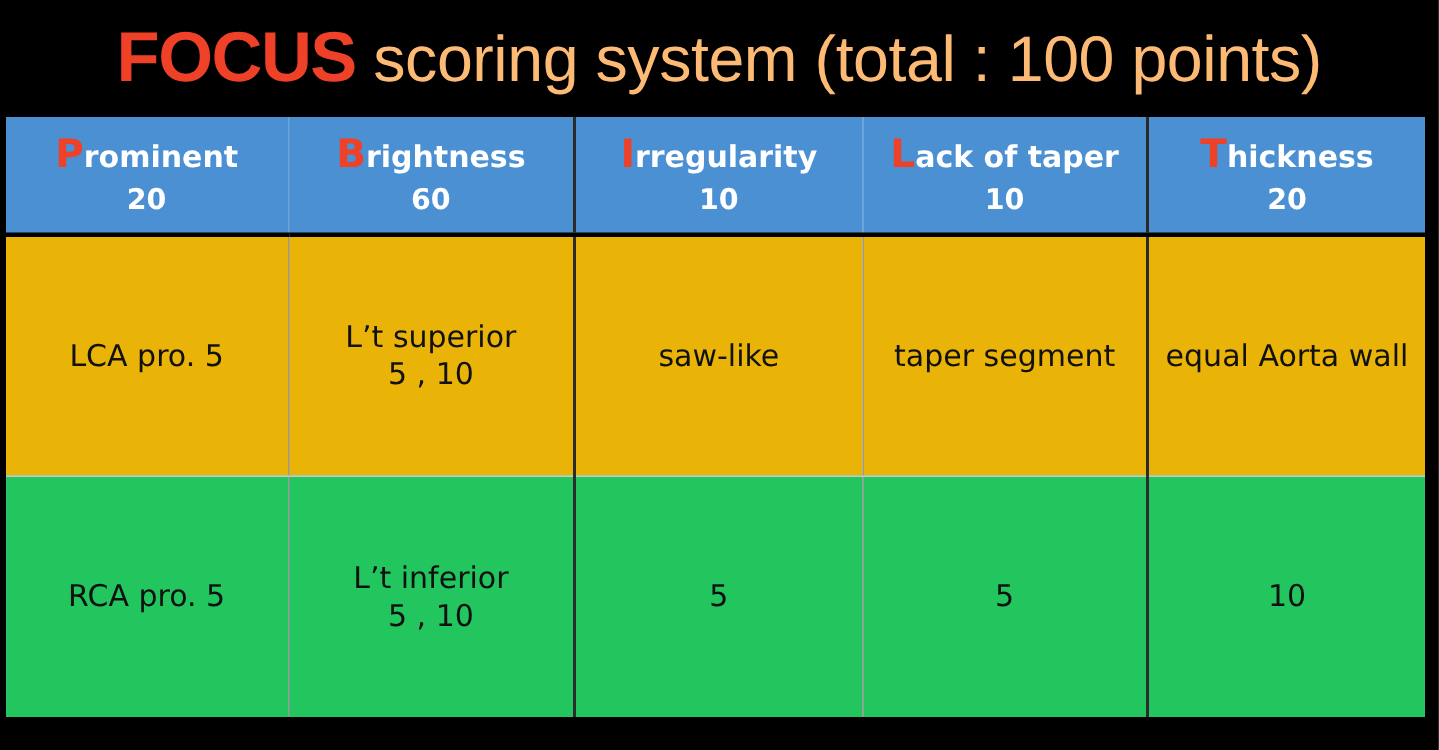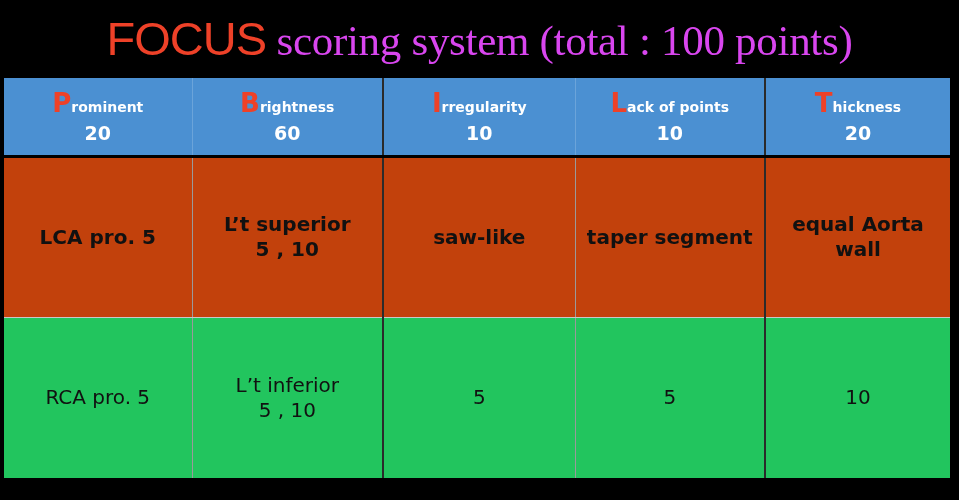--- a/index.html
+++ b/index.html
@@ -35,29 +35,28 @@
   }
   #title-text {
     font-size: 43px;
     line-height: 1;
     letter-spacing: -0.3px;
     color: #ffffff;
     font-family: "Liberation Sans", sans-serif;
   }
   #title-focus {
     color: #ee4128;
-    font-weight: normal;
+    font-weight: bold;
     font-size: 47px;
     letter-spacing: -1px;
     font-family: "Liberation Sans", sans-serif;
   }
   #title-rest {
-    color: #d946ef;
+    color: #fdba74;
     font-weight: normal;
-    font-family: Liberation Serif, serif;
   }
 
   
   #score-table {
     position: absolute;
     left: 4px;
     top: 78px;
     width: 946px;
     height: 400px;
     border-collapse: collapse;
@@ -86,37 +85,36 @@
     border-right: none;
   }
   .hdr-initial {
     color: #ee4128;
     font-weight: bold;
     font-size: 26px;
   }
   .hdr-word {
     color: #ffffff;
     font-weight: bold;
-    font-size: 14px;
+    font-size: 20px;
   }
   .hdr-points {
     display: block;
     color: #ffffff;
     font-weight: bold;
     font-size: 19px;
     margin-top: 2px;
   }
 
   
   #score-table tbody tr {
     height: 80px;
   }
   #score-table tbody tr.shade {
-    background: #c2410c;
-    font-weight: bold;
+    background: #eab308;
   }
   #score-table tbody tr.plain {
     background: #22c55e;
   }
   #score-table tbody td {
     text-align: center;
     vertical-align: middle;
     font-family: "DejaVu Sans", sans-serif;
     font-size: 20px;
     line-height: 1.25;
@@ -167,21 +165,21 @@
         </th>
         <th class="thick-right">
           <span class="hdr-initial">B</span><span class="hdr-word">rightness</span>
           <span class="hdr-points">60</span>
         </th>
         <th>
           <span class="hdr-initial">I</span><span class="hdr-word">rregularity</span>
           <span class="hdr-points">10</span>
         </th>
         <th class="thick-right">
-          <span class="hdr-initial">L</span><span class="hdr-word">ack of points</span>
+          <span class="hdr-initial">L</span><span class="hdr-word">ack of taper</span>
           <span class="hdr-points">10</span>
         </th>
         <th>
           <span class="hdr-initial">T</span><span class="hdr-word">hickness</span>
           <span class="hdr-points">20</span>
         </th>
       </tr>
     </thead>
     <tbody>
 

